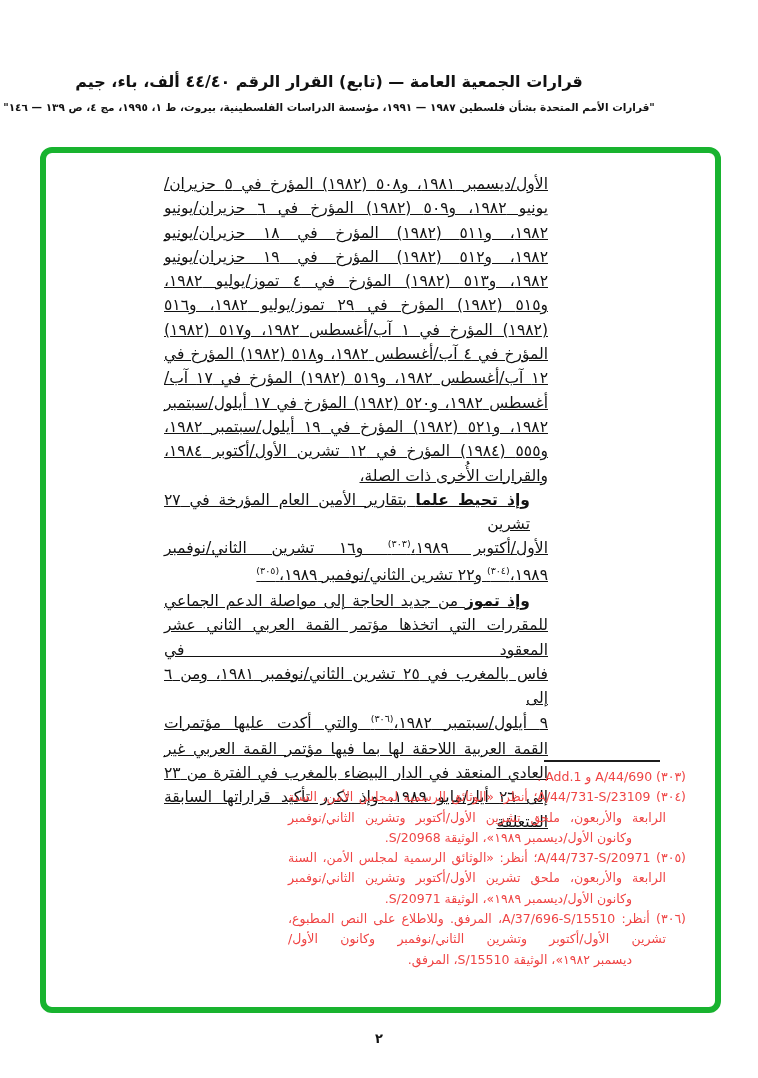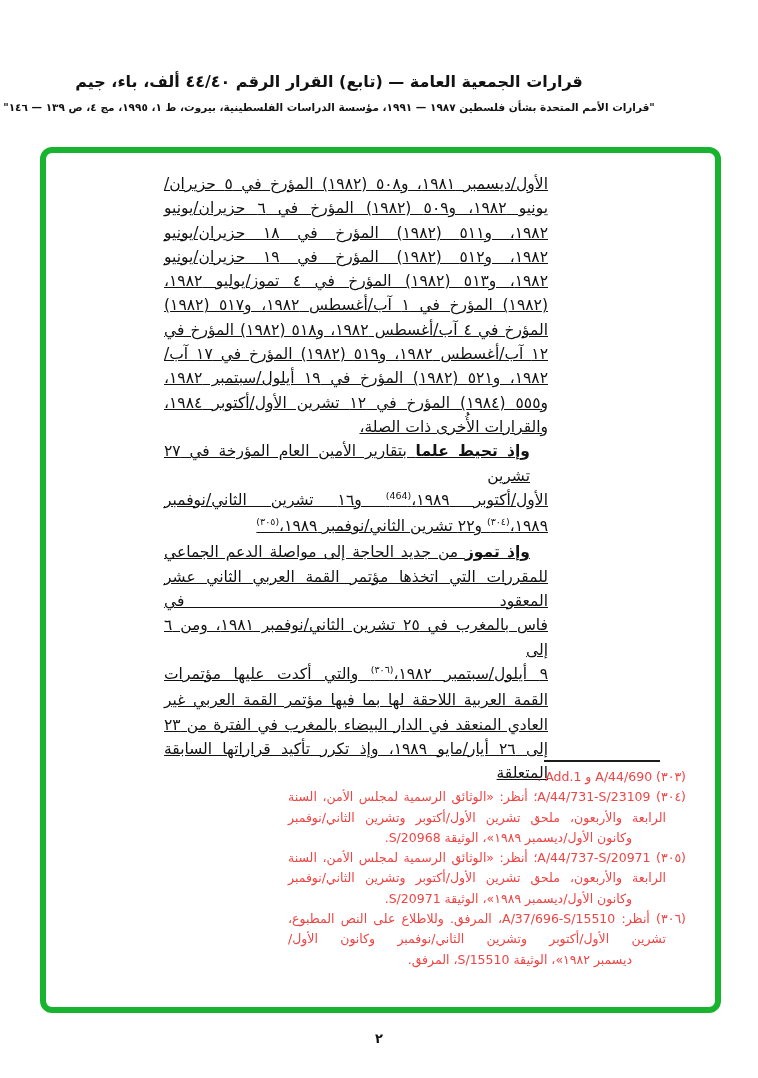--- a/index.html
+++ b/index.html
@@ -50,28 +50,30 @@
 <div class="hdr" id="hdr-subtitle">"قرارات الأمم المتحدة بشأن فلسطين ١٩٨٧ — ١٩٩١، مؤسسة الدراسات الفلسطينية، بيروت، ط ١، ١٩٩٥، مج ٤، ص ١٣٩ — ١٤٦"</div>
 
 <div id="frame" style="border-color: rgb(24, 179, 47);"></div>
 
 <div id="main-lines">
     <div class="tl j"><span>الأول/ديسمبر ١٩٨١، و٥٠٨ (١٩٨٢) المؤرخ في ٥ حزيران/</span></div>
     <div class="tl j"><span>يونيو ١٩٨٢، و٥٠٩ (١٩٨٢) المؤرخ في ٦ حزيران/يونيو</span></div>
     <div class="tl j"><span>١٩٨٢، و٥١١ (١٩٨٢) المؤرخ في ١٨ حزيران/يونيو</span></div>
     <div class="tl j"><span>١٩٨٢، و٥١٢ (١٩٨٢) المؤرخ في ١٩ حزيران/يونيو</span></div>
     <div class="tl j"><span>١٩٨٢، و٥١٣ (١٩٨٢) المؤرخ في ٤ تموز/يوليو ١٩٨٢،</span></div>
+    <div class="tl j"><span>و٥١٥ (١٩٨٢) المؤرخ في ٢٩ تموز/يوليو ١٩٨٢، و٥١٦</span></div>
     <div class="tl j"><span>(١٩٨٢) المؤرخ في ١ آب/أغسطس ١٩٨٢، و٥١٧ (١٩٨٢)</span></div>
     <div class="tl j"><span>المؤرخ في ٤ آب/أغسطس ١٩٨٢، و٥١٨ (١٩٨٢) المؤرخ في</span></div>
     <div class="tl j"><span>١٢ آب/أغسطس ١٩٨٢، و٥١٩ (١٩٨٢) المؤرخ في ١٧ آب/</span></div>
+    <div class="tl j"><span>أغسطس ١٩٨٢، و٥٢٠ (١٩٨٢) المؤرخ في ١٧ أيلول/سبتمبر</span></div>
     <div class="tl j"><span>١٩٨٢، و٥٢١ (١٩٨٢) المؤرخ في ١٩ أيلول/سبتمبر ١٩٨٢،</span></div>
     <div class="tl j"><span>و٥٥٥ (١٩٨٤) المؤرخ في ١٢ تشرين الأول/أكتوبر ١٩٨٤،</span></div>
     <div class="tl r"><span>والقرارات الأُخرى ذات الصلة،</span></div>
     <div class="tl j ind"><span class="b">وإذ تحيط علما</span><span> بتقارير الأمين العام المؤرخة في ٢٧ تشرين</span></div>
-    <div class="tl j"><span>الأول/أكتوبر ١٩٨٩،</span><span class="sup">(464)</span><span> و١٦ تشرين الثاني/نوفمبر</span></div>
+    <div class="tl j"><span>الأول/أكتوبر ١٩٨٩،</span><span class="sup">(٣٠٣)</span><span> و١٦ تشرين الثاني/نوفمبر</span></div>
     <div class="tl r"><span>١٩٨٩،</span><span class="sup">(٣٠٤)</span><span> و٢٢ تشرين الثاني/نوفمبر ١٩٨٩،</span><span class="sup">(٣٠٥)</span></div>
     <div class="tl j ind"><span class="b">وإذ تموز</span><span> من جديد الحاجة إلى مواصلة الدعم الجماعي</span></div>
     <div class="tl j"><span>للمقررات التي اتخذها مؤتمر القمة العربي الثاني عشر المعقود في</span></div>
     <div class="tl j"><span>فاس بالمغرب في ٢٥ تشرين الثاني/نوفمبر ١٩٨١، ومن ٦ إلى</span></div>
     <div class="tl j"><span>٩ أيلول/سبتمبر ١٩٨٢،</span><span class="sup">(٣٠٦)</span><span> والتي أكدت عليها مؤتمرات</span></div>
     <div class="tl j"><span>القمة العربية اللاحقة لها بما فيها مؤتمر القمة العربي غير</span></div>
     <div class="tl j"><span>العادي المنعقد في الدار البيضاء بالمغرب في الفترة من ٢٣</span></div>
     <div class="tl j"><span>إلى ٢٦ أيار/مايو ١٩٨٩، وإذ تكرر تأكيد قراراتها السابقة المتعلقة</span></div>
   </div>
 

